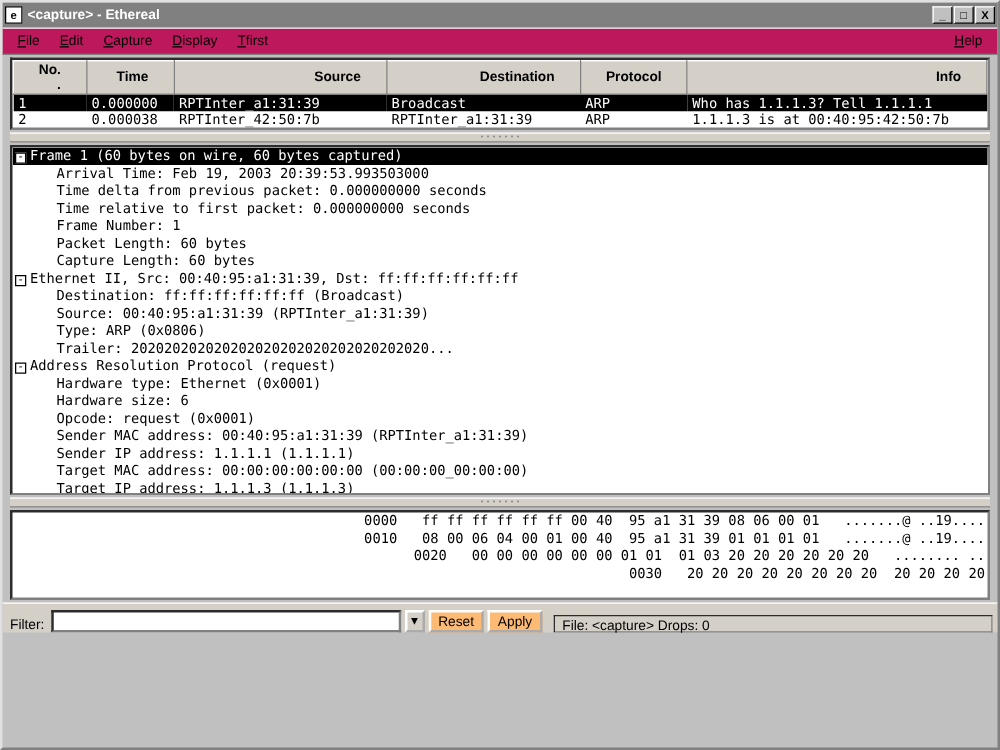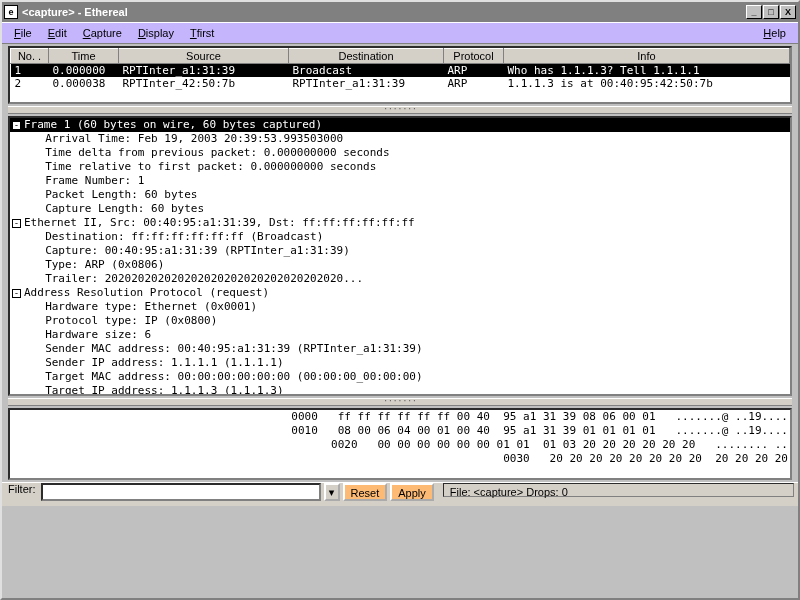--- a/index.html
+++ b/index.html
@@ -40,21 +40,21 @@
 .titlebar .winbtn {
   width: 16px; height: 14px;
   background: #c0c0c0;
   border: 1px solid #000;
   border-top-color:#fff; border-left-color:#fff;
   display:flex; align-items:center; justify-content:center;
   font-size:9px; color:#000; font-weight:bold;
   margin-left:1px;
 }
 .menubar {
-  background: #c4b5fd;
+  background: #be185d;
   border-bottom: 1px solid #808080;
   border-top: 1px solid #fff;
   height: 22px;
   display: flex;
   align-items: center;
   padding: 0 4px;
   font-family: Tahoma, sans-serif;
   font-size: 11px;
 }
 .menubar .menuitem {
@@ -68,23 +68,23 @@
   border: 2px inset #808080;
   margin: 2px 6px;
   overflow: auto;
 }
 .packet-list { height: 58px; flex-shrink:0; }
 .packet-list table { width: 100%; border-collapse: collapse; font-size:11px; }
 .packet-list th {
   background: #d4d0c8;
   border: 1px solid #808080;
   border-top-color:#fff; border-left-color:#fff;
-  text-align: center;
-  padding: 1px 0;
-  font-weight: normal;
+  text-align: right;
+  padding: 1px 20px;
+  font-weight: bold;
   font-family: Tahoma, sans-serif;
 }
 .packet-list td { padding: 0 4px; white-space: nowrap; }
 .packet-list tr.selected td { background:#000; color:#fff; }
 .divider {
   height: 8px;
   background: #d4d0c8;
   border-top:1px solid #fff;
   border-bottom:1px solid #808080;
   margin: 0 6px;
@@ -97,21 +97,21 @@
 .detail-pane .row { white-space: pre; padding: 0 2px; line-height:14px; }
 .detail-pane .row.selected { background:#000; color:#fff; }
 .toggle { display:inline-block; width:9px; height:9px; border:1px solid #000; text-align:center; line-height:7px; font-size:9px; margin-right:3px; background:#fff; color:#000;}
 .hex-pane { height: 72px; flex-shrink:0; overflow:auto;text-align:right; }
 .hex-pane .row { white-space: pre; padding:0 2px; line-height:14px; }
 .bottombar {
   background:#d4d0c8;
   border-top:1px solid #fff;
   height:24px;
   display:flex;
-  align-items:flex-start;
+  align-items:flex-end;
   padding:0 4px;
   gap:3px;
   font-family: Tahoma, sans-serif;
   font-size:11px;
 }
 .bottombar .lbl { padding:0 2px; }
 .bottombar input[type=text] {
   flex:0 0 280px;
   height:18px;
   border:2px inset #808080;
@@ -202,27 +202,27 @@
 <div class="pane detail-pane">
   <div class="row selected"><span class="toggle">-</span><span>Frame 1 (60 bytes on wire, 60 bytes captured)</span></div>
   <div class="row">     <span>Arrival Time: Feb 19, 2003 20:39:53.993503000</span></div>
   <div class="row">     <span>Time delta from previous packet: 0.000000000 seconds</span></div>
   <div class="row">     <span>Time relative to first packet: 0.000000000 seconds</span></div>
   <div class="row">     <span>Frame Number: 1</span></div>
   <div class="row">     <span>Packet Length: 60 bytes</span></div>
   <div class="row">     <span>Capture Length: 60 bytes</span></div>
   <div class="row"><span class="toggle">-</span><span>Ethernet II, Src: 00:40:95:a1:31:39, Dst: ff:ff:ff:ff:ff:ff</span></div>
   <div class="row">     <span>Destination: ff:ff:ff:ff:ff:ff (Broadcast)</span></div>
-  <div class="row">     <span>Capture: 00:40:95:a1:31:39 (RPTInter_a1:31:39)</span></div>
+  <div class="row">     <span>Source: 00:40:95:a1:31:39 (RPTInter_a1:31:39)</span></div>
   <div class="row">     <span>Type: ARP (0x0806)</span></div>
   <div class="row">     <span>Trailer: 202020202020202020202020202020202020...</span></div>
   <div class="row"><span class="toggle">-</span><span>Address Resolution Protocol (request)</span></div>
   <div class="row">     <span>Hardware type: Ethernet (0x0001)</span></div>
-  <div class="row">     <span>Protocol type: IP (0x0800)</span></div>
   <div class="row">     <span>Hardware size: 6</span></div>
+  <div class="row">     <span>Opcode: request (0x0001)</span></div>
   <div class="row">     <span>Sender MAC address: 00:40:95:a1:31:39 (RPTInter_a1:31:39)</span></div>
   <div class="row">     <span>Sender IP address: 1.1.1.1 (1.1.1.1)</span></div>
   <div class="row">     <span>Target MAC address: 00:00:00:00:00:00 (00:00:00_00:00:00)</span></div>
   <div class="row">     <span>Target IP address: 1.1.1.3 (1.1.1.3)</span></div>
 </div>
 
 <div class="divider">·······</div>
 
 <div class="pane hex-pane">
   <div class="row">0000   ff ff ff ff ff ff 00 40  95 a1 31 39 08 06 00 01   .......@ ..19....</div>

